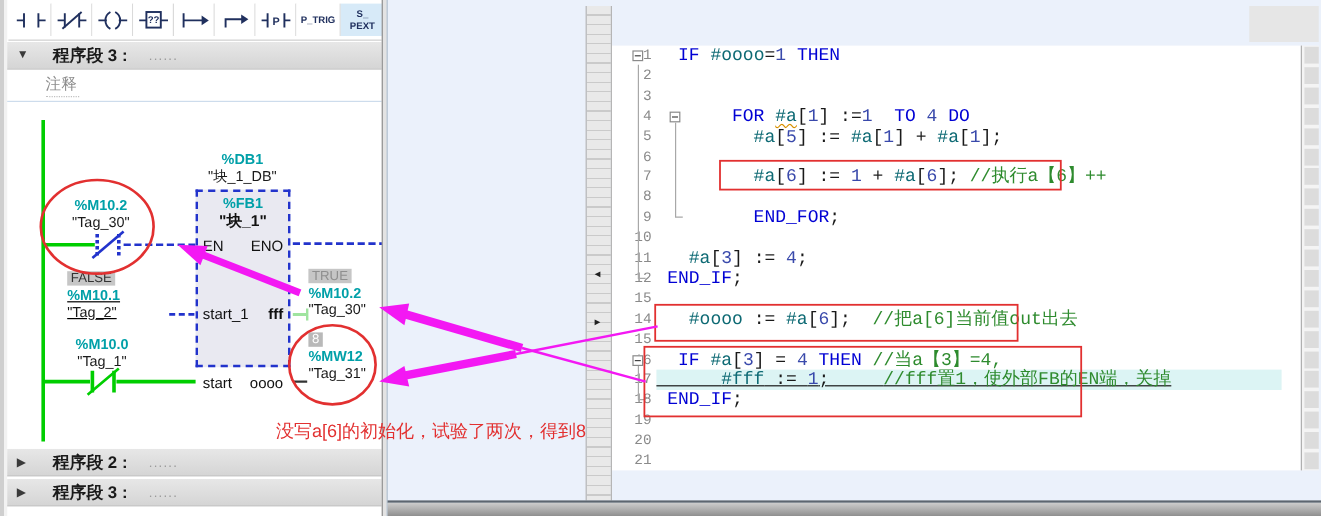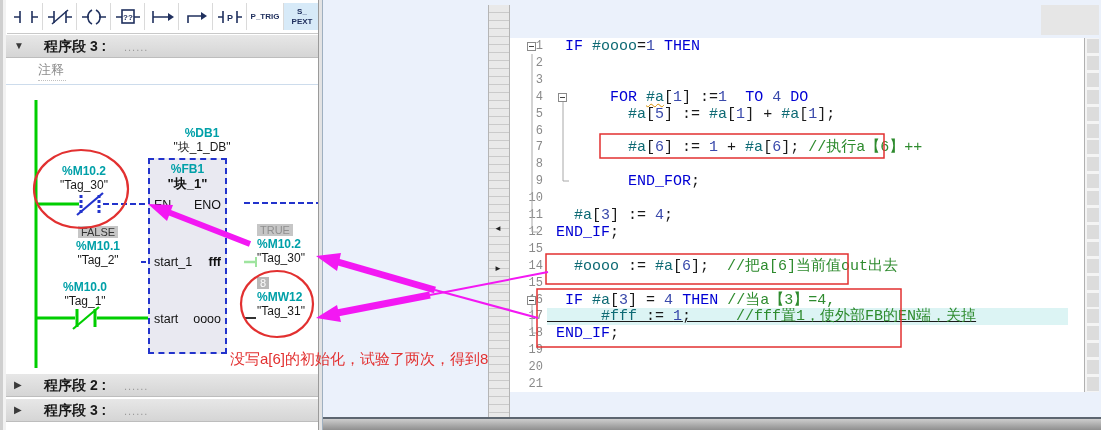--- a/index.html
+++ b/index.html
@@ -22,21 +22,21 @@
       background:linear-gradient(180deg,#e7e7e7,#d5d5d5);
       border-top:1px solid #fff;border-bottom:1px solid #bdbdbd;}
   .net-tri{position:absolute;left:8px;top:5px;font-size:10px;color:#3a3a3a;}
   .net-title{position:absolute;left:38px;top:3px;font-size:14px;font-weight:bold;color:#1a1a1a;}
   .net-dots{position:absolute;left:118px;top:6px;font-size:11px;color:#9a9a9a;letter-spacing:1px;}
   #net-comment{position:absolute;left:38px;top:61px;font-size:13px;color:#8d8d8d;
       border-bottom:1px dotted #c0c0c0;padding:0 2px 1px 0;}
   #comment-sep{position:absolute;left:6px;top:84px;width:312px;height:1px;background:#cddcec;}
   #lad-wires{position:absolute;left:0;top:0;width:322px;height:430px;pointer-events:none;}
   
-  #fb-block{position:absolute;left:148px;top:158px;width:79px;height:196px;box-sizing:border-box;
+  #fb-block{position:absolute;left:163px;top:158px;width:79px;height:148px;box-sizing:border-box;
       border:2px dashed var(--c-blue);background:#e9e9f1;}
   #fb-head-addr{position:absolute;left:0;top:2px;width:100%;text-align:center;
       font-size:12px;font-weight:bold;color:var(--c-addr);}
   #fb-head-name{position:absolute;left:0;top:15px;width:100%;text-align:center;
       font-size:13px;font-weight:bold;color:#111;}
   .pin{position:absolute;font-size:12.5px;color:#111;}
   #db-label{position:absolute;left:156px;top:126px;width:92px;text-align:center;}
   .addr-line{font-size:12px;font-weight:bold;color:var(--c-addr);line-height:14px;}
   .name-line{font-size:12px;color:#1a1a1a;line-height:14px;}
   .operand{position:absolute;line-height:13px;}
@@ -192,21 +192,21 @@
       <div class="pin" style="right:4px;top:95px;font-weight:bold">fff</div>
       <div class="pin" style="left:4px;top:152px">start</div>
       <div class="pin" style="right:4px;top:152px">oooo</div>
     </div>
 
     <div id="lad-operands">
         <div class="operand" style="left: 42px; top: 164px; width: 84px; text-align: center;">
           <div class="addr-line">%M10.2</div>
           <div class="name-line">"Tag_30"</div>
         </div>
-        <div class="operand" style="left: 56px; top: 224px; width: 84px; text-align: center;">
+        <div class="operand" style="left: 56px; top: 224px; width: 84px; text-align: left; text-decoration: underline;">
           <div><span class="vbox dark">FALSE</span></div>
           <div class="addr-line">%M10.1</div>
           <div class="name-line">"Tag_2"</div>
         </div>
         <div class="operand" style="left: 45px; top: 280px; width: 80px; text-align: center;">
           <div class="addr-line">%M10.0</div>
           <div class="name-line">"Tag_1"</div>
         </div>
         <div class="operand" style="left: 257px; top: 222px; width: 70px; text-align: left;">
           <div><span class="vbox dim">TRUE</span></div>

